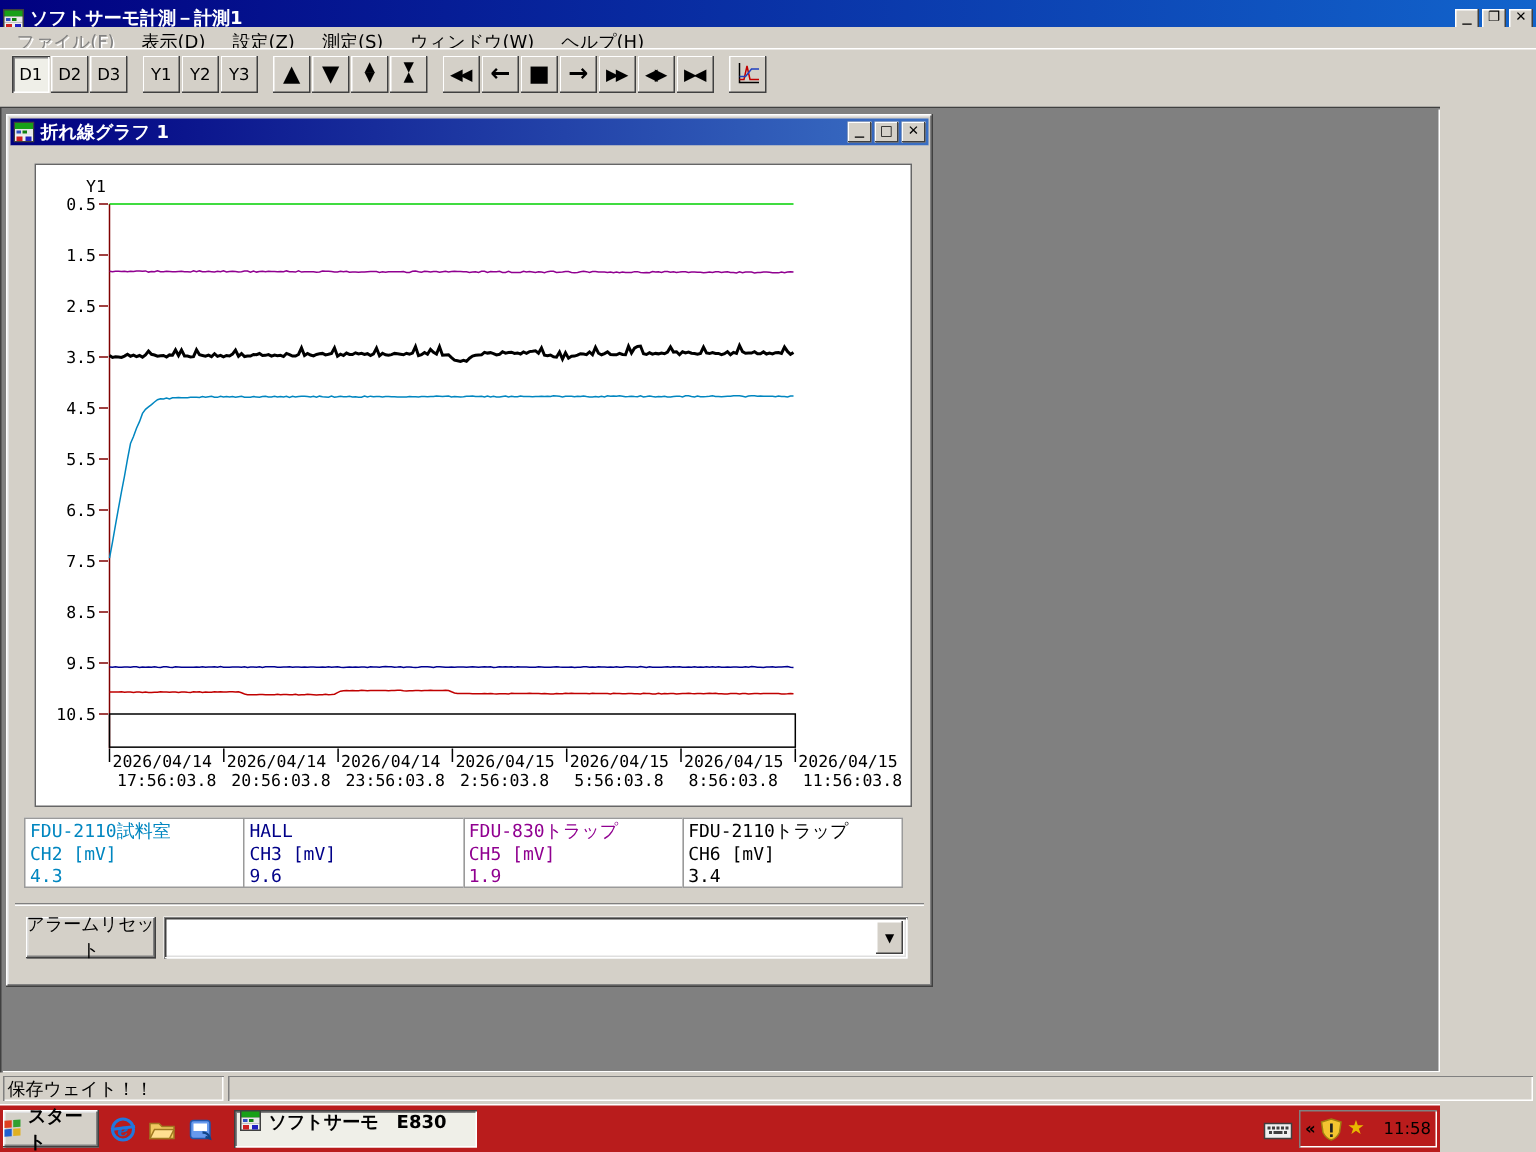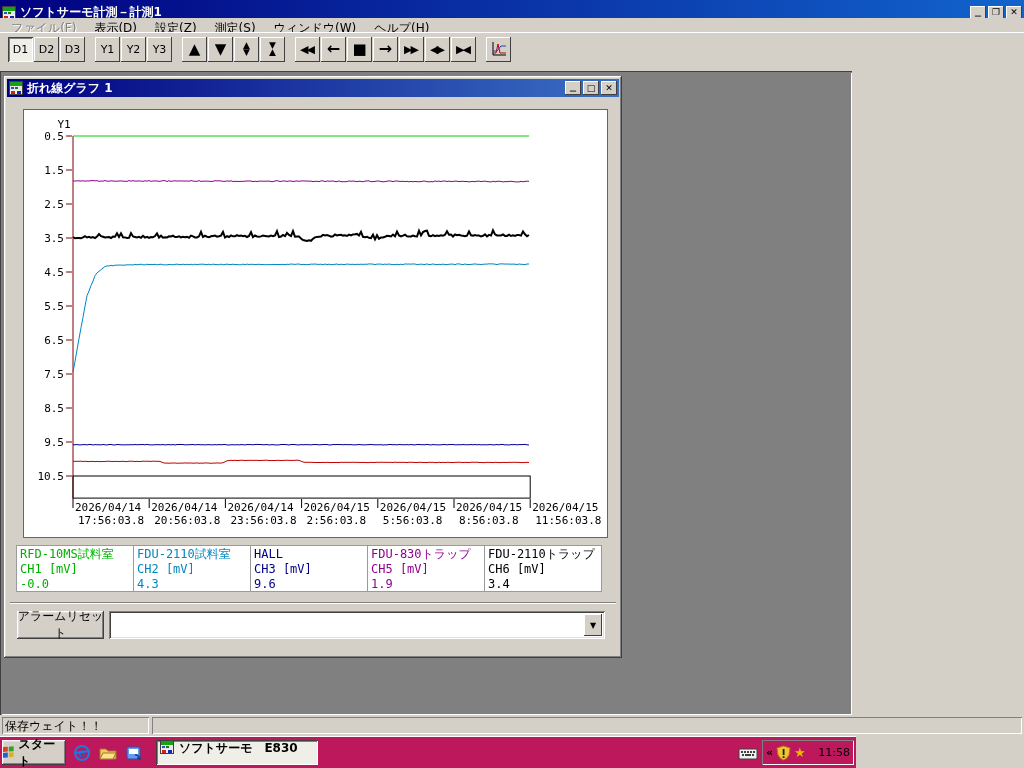--- a/index.html
+++ b/index.html
@@ -33,21 +33,21 @@
     border-top:1px solid #ffffff; }
   .tbar-btn { width:25px; height:25px; margin-right:1px; display:flex; align-items:center; justify-content:center;
     font-size:11px; color:#000; flex:none; }
   .tbar-btn .big-glyph { font-size:15px; line-height:1; }
   .tbar-btn .arrow-glyph { font-size:16px; font-weight:bold; line-height:1; }
   .tbar-btn .dbl-glyph { font-size:11px; letter-spacing:-2px; line-height:1; text-indent:-2px; }
   .glyph-stack { display:flex; flex-direction:column; line-height:7px; font-size:9px; }
   .tbar-gap { width:9px; flex:none; }
 
   
-  #mdi { position:absolute; left:0; top:71px; width:852px; height:644px; background:#808080;
+  #mdi { position:absolute; left:0; top:71px; width:960px; height:644px; background:#808080;
     box-shadow: inset 1px 1px 0 #404040, inset 2px 2px 0 #808080, inset -1px -1px 0 #ffffff; }
 
   
   #graph-window { position:absolute; left:4px; top:5px; width:618px; height:582px; }
   #graph-titlebar { position:absolute; left:3px; top:3px; right:3px; height:18px;
     background:linear-gradient(to right,#000080,#3a6fc4); display:flex; align-items:center; padding:0 2px; }
   #graph-title { color:#fff; font-weight:bold; margin-left:4px; flex:1; font-size:12px; }
   #graph-content { position:absolute; left:3px; top:21px; right:3px; bottom:3px; background:#d4d0c8; }
 
   #chart-panel { position:absolute; left:16px; top:12px; width:585px; height:429px; background:#fff;
@@ -68,21 +68,21 @@
   #combo-arrow-button { position:absolute; right:3px; top:3px; width:18px; height:22px;
     display:flex; align-items:center; justify-content:center; font-size:8px; }
 
   
   #statusbar { position:absolute; left:0; top:715px; width:1024px; height:21px; background:#d4d0c8;
     display:flex; align-items:center; padding:2px; gap:3px; }
   #status-msg { width:147px; height:17px; padding:1px 3px; }
   #status-spare { flex:1; height:17px; }
 
   
-  #taskbar { position:absolute; left:0; top:736px; width:856px; height:32px; background:#be185d;
+  #taskbar { position:absolute; left:0; top:736px; width:960px; height:32px; background:#b91c1c;
     border-top:1px solid #ffffff; display:flex; align-items:center; padding:0 2px; }
   #start-button { width:64px; height:25px; display:flex; align-items:center; justify-content:center;
     gap:3px; font-weight:bold; font-size:12px; flex:none; }
   .ql-icon { width:20px; height:20px; margin-left:6px; display:flex; align-items:center; justify-content:center; flex:none; }
   #task-button { width:162px; height:25px; margin-left:12px; display:flex; 
     gap:5px; padding:0 4px; font-weight:bold; font-size:12px; flex:none; white-space:nowrap; overflow:hidden; }
   #tray-spacer { flex:1; }
   #kbd-icon { width:20px; height:18px; flex:none; }
   #tray { width:92px; height:25px; margin-left:4px; display:flex; align-items:center; gap:3px; padding:0 4px; flex:none; }
   #tray-chevrons { font-size:11px; font-weight:bold; }
@@ -255,25 +255,20 @@
               <polyline points="49.0,26.0 51.0,26.0 53.0,26.0 55.0,26.0 57.0,26.0 59.0,26.0 61.0,26.0 63.0,26.0 65.0,26.0 67.0,26.0 69.0,26.0 71.0,26.0 73.0,26.0 75.0,26.0 77.0,26.0 79.0,26.0 81.0,26.0 83.0,26.0 85.0,26.0 87.0,26.0 89.0,26.0 91.0,26.0 93.0,26.0 95.0,26.0 97.0,26.0 99.0,26.0 101.0,26.0 103.0,26.0 105.0,26.0 107.0,26.0 109.0,26.0 111.0,26.0 113.0,26.0 115.0,26.0 117.0,26.0 119.0,26.0 121.0,26.0 123.0,26.0 125.0,26.0 127.0,26.0 129.0,26.0 131.0,26.0 133.0,26.0 135.0,26.0 137.0,26.0 139.0,26.0 141.0,26.0 143.0,26.0 145.0,26.0 147.0,26.0 149.0,26.0 151.0,26.0 153.0,26.0 155.0,26.0 157.0,26.0 159.0,26.0 161.0,26.0 163.0,26.0 165.0,26.0 167.0,26.0 169.0,26.0 171.0,26.0 173.0,26.0 175.0,26.0 177.0,26.0 179.0,26.0 181.0,26.0 183.0,26.0 185.0,26.0 187.0,26.0 189.0,26.0 191.0,26.0 193.0,26.0 195.0,26.0 197.0,26.0 199.0,26.0 201.0,26.0 203.0,26.0 205.0,26.0 207.0,26.0 209.0,26.0 211.0,26.0 213.0,26.0 215.0,26.0 217.0,26.0 219.0,26.0 221.0,26.0 223.0,26.0 225.0,26.0 227.0,26.0 229.0,26.0 231.0,26.0 233.0,26.0 235.0,26.0 237.0,26.0 239.0,26.0 241.0,26.0 243.0,26.0 245.0,26.0 247.0,26.0 249.0,26.0 251.0,26.0 253.0,26.0 255.0,26.0 257.0,26.0 259.0,26.0 261.0,26.0 263.0,26.0 265.0,26.0 267.0,26.0 269.0,26.0 271.0,26.0 273.0,26.0 275.0,26.0 277.0,26.0 279.0,26.0 281.0,26.0 283.0,26.0 285.0,26.0 287.0,26.0 289.0,26.0 291.0,26.0 293.0,26.0 295.0,26.0 297.0,26.0 299.0,26.0 301.0,26.0 303.0,26.0 305.0,26.0 307.0,26.0 309.0,26.0 311.0,26.0 313.0,26.0 315.0,26.0 317.0,26.0 319.0,26.0 321.0,26.0 323.0,26.0 325.0,26.0 327.0,26.0 329.0,26.0 331.0,26.0 333.0,26.0 335.0,26.0 337.0,26.0 339.0,26.0 341.0,26.0 343.0,26.0 345.0,26.0 347.0,26.0 349.0,26.0 351.0,26.0 353.0,26.0 355.0,26.0 357.0,26.0 359.0,26.0 361.0,26.0 363.0,26.0 365.0,26.0 367.0,26.0 369.0,26.0 371.0,26.0 373.0,26.0 375.0,26.0 377.0,26.0 379.0,26.0 381.0,26.0 383.0,26.0 385.0,26.0 387.0,26.0 389.0,26.0 391.0,26.0 393.0,26.0 395.0,26.0 397.0,26.0 399.0,26.0 401.0,26.0 403.0,26.0 405.0,26.0 407.0,26.0 409.0,26.0 411.0,26.0 413.0,26.0 415.0,26.0 417.0,26.0 419.0,26.0 421.0,26.0 423.0,26.0 425.0,26.0 427.0,26.0 429.0,26.0 431.0,26.0 433.0,26.0 435.0,26.0 437.0,26.0 439.0,26.0 441.0,26.0 443.0,26.0 445.0,26.0 447.0,26.0 449.0,26.0 451.0,26.0 453.0,26.0 455.0,26.0 457.0,26.0 459.0,26.0 461.0,26.0 463.0,26.0 465.0,26.0 467.0,26.0 469.0,26.0 471.0,26.0 473.0,26.0 475.0,26.0 477.0,26.0 479.0,26.0 481.0,26.0 483.0,26.0 485.0,26.0 487.0,26.0 489.0,26.0 491.0,26.0 493.0,26.0 495.0,26.0 497.0,26.0 499.0,26.0 501.0,26.0 503.0,26.0 505.0,26.0" fill="none" stroke="#00d000" stroke-width="1"></polyline>
               <polyline points="49.0,70.8 51.0,71.1 53.0,70.8 55.0,70.9 57.0,71.0 59.0,70.8 61.0,71.2 63.0,70.9 65.0,71.0 67.0,70.6 69.0,70.6 71.0,70.9 73.0,70.6 75.0,71.4 77.0,71.0 79.0,71.2 81.0,70.5 83.0,71.2 85.0,71.2 87.0,70.8 89.0,71.0 91.0,71.2 93.0,71.2 95.0,71.0 97.0,70.9 99.0,71.2 101.0,71.2 103.0,71.4 105.0,70.6 107.0,71.2 109.0,70.6 111.0,71.1 113.0,71.1 115.0,70.9 117.0,71.1 119.0,71.3 121.0,70.8 123.0,71.2 125.0,70.6 127.0,71.3 129.0,71.0 131.0,70.9 133.0,71.0 135.0,71.4 137.0,71.1 139.0,70.6 141.0,70.7 143.0,71.5 145.0,70.7 147.0,71.4 149.0,71.0 151.0,70.8 153.0,71.1 155.0,70.9 157.0,71.0 159.0,71.0 161.0,71.1 163.0,71.0 165.0,71.2 167.0,70.6 169.0,71.1 171.0,71.2 173.0,71.4 175.0,70.6 177.0,71.4 179.0,71.2 181.0,71.1 183.0,71.2 185.0,71.2 187.0,71.5 189.0,71.3 191.0,70.7 193.0,70.9 195.0,70.8 197.0,71.0 199.0,71.3 201.0,71.4 203.0,70.9 205.0,71.2 207.0,70.8 209.0,71.5 211.0,71.3 213.0,71.4 215.0,71.5 217.0,71.3 219.0,71.4 221.0,71.1 223.0,71.0 225.0,71.0 227.0,71.0 229.0,71.6 231.0,71.2 233.0,71.5 235.0,71.2 237.0,71.1 239.0,71.2 241.0,71.2 243.0,71.2 245.0,71.0 247.0,71.6 249.0,71.6 251.0,70.9 253.0,70.7 255.0,71.2 257.0,71.5 259.0,70.9 261.0,71.0 263.0,71.4 265.0,71.0 267.0,71.0 269.0,71.5 271.0,71.2 273.0,70.9 275.0,71.3 277.0,71.0 279.0,70.9 281.0,71.0 283.0,71.0 285.0,71.2 287.0,71.1 289.0,71.6 291.0,71.4 293.0,71.2 295.0,71.6 297.0,70.9 299.0,70.8 301.0,71.6 303.0,71.0 305.0,71.2 307.0,71.2 309.0,70.9 311.0,71.6 313.0,71.6 315.0,70.9 317.0,71.7 319.0,71.7 321.0,71.7 323.0,71.6 325.0,70.9 327.0,71.3 329.0,71.0 331.0,71.3 333.0,71.6 335.0,71.2 337.0,71.4 339.0,71.8 341.0,71.1 343.0,70.9 345.0,70.9 347.0,71.7 349.0,71.5 351.0,71.4 353.0,71.0 355.0,71.0 357.0,71.6 359.0,71.8 361.0,71.6 363.0,71.2 365.0,70.9 367.0,71.1 369.0,71.7 371.0,71.0 373.0,71.0 375.0,71.3 377.0,71.4 379.0,71.3 381.0,71.6 383.0,71.3 385.0,71.8 387.0,71.4 389.0,71.8 391.0,71.4 393.0,71.7 395.0,71.7 397.0,71.7 399.0,71.1 401.0,71.1 403.0,71.7 405.0,71.8 407.0,71.6 409.0,71.8 411.0,71.0 413.0,71.4 415.0,71.1 417.0,71.6 419.0,71.0 421.0,71.0 423.0,71.5 425.0,71.1 427.0,71.6 429.0,71.4 431.0,71.1 433.0,71.2 435.0,71.6 437.0,71.4 439.0,71.3 441.0,71.5 443.0,71.5 445.0,71.9 447.0,71.6 449.0,71.4 451.0,71.7 453.0,71.2 455.0,71.1 457.0,71.6 459.0,71.3 461.0,71.1 463.0,71.6 465.0,71.7 467.0,72.0 469.0,71.2 471.0,71.8 473.0,71.3 475.0,71.3 477.0,71.4 479.0,72.0 481.0,71.6 483.0,71.7 485.0,71.4 487.0,71.3 489.0,71.5 491.0,71.9 493.0,71.9 495.0,71.9 497.0,71.3 499.0,71.8 501.0,71.4 503.0,71.2 505.0,71.3" fill="none" stroke="#900090" stroke-width="1"></polyline>
               <polyline points="49.0,127.0 51.0,128.3 53.0,127.9 55.0,128.0 57.0,128.3 59.0,127.4 61.0,126.2 63.0,127.5 65.0,126.8 67.0,127.7 69.0,127.0 71.0,128.1 73.0,126.6 75.0,124.1 77.0,126.2 79.0,126.7 81.0,127.5 83.0,127.2 85.0,127.0 87.0,128.0 89.0,126.6 91.0,126.8 93.0,123.3 95.0,127.0 97.0,123.3 99.0,127.3 101.0,127.4 103.0,128.0 105.0,127.8 107.0,123.2 109.0,126.5 111.0,127.0 113.0,127.5 115.0,126.8 117.0,127.8 119.0,125.8 121.0,127.6 123.0,126.9 125.0,127.9 127.0,127.0 129.0,127.3 131.0,126.1 133.0,123.4 135.0,127.5 137.0,125.7 139.0,127.7 141.0,127.3 143.0,127.4 145.0,126.3 147.0,126.5 149.0,125.7 151.0,127.0 153.0,126.9 155.0,126.4 157.0,127.4 159.0,126.7 161.0,127.2 163.0,126.9 165.0,127.7 167.0,125.6 169.0,126.4 171.0,127.4 173.0,127.4 175.0,126.3 177.0,121.9 179.0,127.0 181.0,125.6 183.0,126.7 185.0,127.3 187.0,126.3 189.0,125.9 191.0,125.6 193.0,126.6 195.0,126.2 197.0,125.6 199.0,121.9 201.0,127.5 203.0,126.1 205.0,127.0 207.0,125.4 209.0,126.3 211.0,126.3 213.0,125.2 215.0,125.9 217.0,125.5 219.0,126.3 221.0,125.8 223.0,127.0 225.0,125.9 227.0,122.1 229.0,127.2 231.0,125.5 233.0,126.5 235.0,126.8 237.0,126.4 239.0,125.6 241.0,125.9 243.0,126.2 245.0,126.5 247.0,125.5 249.0,126.1 251.0,125.4 253.0,121.1 255.0,127.1 257.0,126.5 259.0,125.0 261.0,126.2 263.0,122.9 265.0,124.9 267.0,126.1 269.0,121.1 271.0,126.8 273.0,126.6 275.0,126.5 277.0,128.4 279.0,130.1 281.0,130.5 283.0,131.0 285.0,130.2 287.0,130.8 289.0,128.8 291.0,127.4 293.0,126.9 295.0,126.7 297.0,126.6 299.0,124.9 301.0,125.4 303.0,125.1 305.0,125.7 307.0,126.6 309.0,126.2 311.0,124.5 313.0,125.4 315.0,125.0 317.0,124.8 319.0,125.6 321.0,125.3 323.0,126.0 325.0,124.6 327.0,125.5 329.0,124.4 331.0,124.2 333.0,123.9 335.0,125.5 337.0,121.9 339.0,126.8 341.0,127.2 343.0,126.7 345.0,127.9 347.0,128.1 349.0,124.7 351.0,129.4 353.0,125.2 355.0,128.8 357.0,127.5 359.0,127.4 361.0,126.8 363.0,125.8 365.0,126.0 367.0,126.4 369.0,124.6 371.0,126.4 373.0,121.6 375.0,125.5 377.0,126.5 379.0,125.7 381.0,124.6 383.0,126.3 385.0,126.5 387.0,126.5 389.0,125.6 391.0,126.3 393.0,126.5 395.0,120.8 397.0,125.3 399.0,122.1 401.0,121.0 403.0,120.7 405.0,125.8 407.0,126.3 409.0,125.2 411.0,126.1 413.0,125.6 415.0,125.9 417.0,125.3 419.0,125.8 421.0,124.7 423.0,121.3 425.0,124.7 427.0,124.5 429.0,126.5 431.0,124.5 433.0,125.3 435.0,124.7 437.0,125.5 439.0,125.7 441.0,126.2 443.0,125.6 445.0,121.4 447.0,125.3 449.0,125.7 451.0,125.0 453.0,125.6 455.0,125.6 457.0,126.4 459.0,125.8 461.0,124.4 463.0,126.5 465.0,124.9 467.0,125.6 469.0,120.3 471.0,124.4 473.0,125.5 475.0,125.4 477.0,125.4 479.0,124.5 481.0,125.9 483.0,125.9 485.0,124.6 487.0,126.0 489.0,125.4 491.0,125.9 493.0,125.1 495.0,125.0 497.0,125.6 499.0,121.4 501.0,124.3 503.0,126.2 505.0,125.0" fill="none" stroke="#000000" stroke-width="2"></polyline>
               <polyline points="49.0,262.1 51.0,251.4 53.0,239.9 55.0,228.7 57.0,217.7 59.0,207.4 61.0,196.1 63.0,185.7 65.0,181.0 67.0,175.5 69.0,171.1 71.0,165.6 73.0,162.9 75.0,161.3 77.0,159.7 79.0,158.0 81.0,156.5 83.0,155.9 85.0,156.0 87.0,155.3 89.0,155.9 91.0,155.2 93.0,155.2 95.0,155.0 97.0,155.1 99.0,155.2 101.0,155.1 103.0,154.8 105.0,154.9 107.0,154.8 109.0,155.0 111.0,154.3 113.0,154.8 115.0,154.5 117.0,154.2 119.0,154.8 121.0,154.9 123.0,154.2 125.0,154.6 127.0,154.4 129.0,154.6 131.0,154.3 133.0,154.8 135.0,154.5 137.0,154.2 139.0,154.8 141.0,154.8 143.0,154.9 145.0,154.4 147.0,154.6 149.0,154.8 151.0,154.4 153.0,154.1 155.0,154.6 157.0,154.6 159.0,154.2 161.0,154.7 163.0,154.3 165.0,154.7 167.0,154.2 169.0,154.9 171.0,154.2 173.0,154.7 175.0,154.3 177.0,154.2 179.0,154.2 181.0,154.4 183.0,154.7 185.0,154.2 187.0,154.8 189.0,154.1 191.0,154.5 193.0,154.6 195.0,154.8 197.0,154.1 199.0,154.8 201.0,154.5 203.0,154.1 205.0,154.5 207.0,154.5 209.0,154.2 211.0,154.6 213.0,154.5 215.0,154.8 217.0,154.8 219.0,154.1 221.0,154.7 223.0,154.1 225.0,154.5 227.0,154.3 229.0,154.3 231.0,154.6 233.0,154.4 235.0,154.3 237.0,154.5 239.0,154.5 241.0,154.7 243.0,154.7 245.0,154.6 247.0,154.6 249.0,154.4 251.0,154.5 253.0,154.5 255.0,154.6 257.0,154.4 259.0,154.4 261.0,154.5 263.0,154.3 265.0,154.4 267.0,154.0 269.0,154.2 271.0,154.4 273.0,154.1 275.0,154.0 277.0,154.6 279.0,154.4 281.0,154.5 283.0,154.7 285.0,154.5 287.0,154.1 289.0,154.2 291.0,154.0 293.0,154.3 295.0,154.4 297.0,154.2 299.0,154.7 301.0,154.0 303.0,154.6 305.0,154.2 307.0,154.6 309.0,154.6 311.0,154.3 313.0,154.0 315.0,154.7 317.0,154.2 319.0,154.5 321.0,154.5 323.0,154.0 325.0,154.3 327.0,154.4 329.0,154.3 331.0,154.5 333.0,154.3 335.0,154.4 337.0,154.2 339.0,154.4 341.0,154.2 343.0,154.3 345.0,153.9 347.0,154.0 349.0,154.1 351.0,154.6 353.0,154.1 355.0,154.1 357.0,154.1 359.0,154.5 361.0,154.1 363.0,154.4 365.0,154.0 367.0,154.4 369.0,154.6 371.0,154.6 373.0,154.3 375.0,154.7 377.0,154.2 379.0,154.6 381.0,153.9 383.0,154.1 385.0,154.0 387.0,154.2 389.0,153.9 391.0,154.1 393.0,154.5 395.0,154.4 397.0,154.1 399.0,154.4 401.0,154.5 403.0,153.9 405.0,154.6 407.0,154.4 409.0,154.0 411.0,154.4 413.0,154.6 415.0,154.3 417.0,154.5 419.0,154.1 421.0,154.6 423.0,154.6 425.0,154.3 427.0,154.1 429.0,154.1 431.0,154.7 433.0,153.9 435.0,153.9 437.0,154.3 439.0,154.6 441.0,154.0 443.0,154.5 445.0,154.5 447.0,154.4 449.0,154.2 451.0,153.9 453.0,154.3 455.0,154.3 457.0,154.5 459.0,154.3 461.0,154.1 463.0,154.1 465.0,153.8 467.0,153.9 469.0,153.9 471.0,154.2 473.0,154.6 475.0,154.0 477.0,153.9 479.0,153.9 481.0,154.1 483.0,154.0 485.0,154.1 487.0,154.2 489.0,154.1 491.0,154.2 493.0,154.5 495.0,154.0 497.0,154.3 499.0,154.4 501.0,154.6 503.0,154.0 505.0,154.0" fill="none" stroke="#0086c0" stroke-width="1"></polyline>
               <polyline points="49.0,334.7 51.0,334.8 53.0,334.5 55.0,334.9 57.0,334.9 59.0,334.6 61.0,334.6 63.0,334.9 65.0,334.5 67.0,334.5 69.0,335.0 71.0,334.6 73.0,334.8 75.0,334.7 77.0,334.9 79.0,334.5 81.0,334.8 83.0,335.0 85.0,334.5 87.0,334.5 89.0,334.9 91.0,335.0 93.0,334.5 95.0,334.6 97.0,334.8 99.0,334.9 101.0,334.8 103.0,334.8 105.0,334.8 107.0,334.7 109.0,334.8 111.0,334.5 113.0,334.8 115.0,334.6 117.0,334.6 119.0,334.5 121.0,334.8 123.0,334.4 125.0,334.8 127.0,334.9 129.0,334.9 131.0,334.7 133.0,334.7 135.0,334.7 137.0,334.8 139.0,334.5 141.0,335.0 143.0,334.7 145.0,334.6 147.0,334.9 149.0,334.5 151.0,335.0 153.0,334.5 155.0,334.5 157.0,334.5 159.0,334.5 161.0,334.9 163.0,334.8 165.0,334.7 167.0,334.6 169.0,334.5 171.0,334.9 173.0,334.6 175.0,334.6 177.0,334.8 179.0,334.7 181.0,334.9 183.0,334.7 185.0,334.7 187.0,334.8 189.0,334.9 191.0,334.6 193.0,334.9 195.0,334.5 197.0,334.8 199.0,334.6 201.0,334.5 203.0,334.9 205.0,335.0 207.0,334.8 209.0,334.7 211.0,334.9 213.0,334.7 215.0,334.9 217.0,334.6 219.0,334.7 221.0,335.0 223.0,334.5 225.0,334.6 227.0,334.6 229.0,334.8 231.0,334.5 233.0,334.4 235.0,334.5 237.0,334.5 239.0,334.8 241.0,334.7 243.0,334.5 245.0,335.0 247.0,334.7 249.0,334.7 251.0,334.9 253.0,335.0 255.0,334.9 257.0,334.5 259.0,334.5 261.0,334.5 263.0,334.7 265.0,335.0 267.0,334.5 269.0,334.5 271.0,334.6 273.0,334.9 275.0,334.9 277.0,334.6 279.0,334.8 281.0,334.6 283.0,334.7 285.0,334.7 287.0,334.9 289.0,334.6 291.0,334.5 293.0,334.6 295.0,334.9 297.0,334.7 299.0,334.5 301.0,334.6 303.0,334.5 305.0,335.0 307.0,334.9 309.0,334.5 311.0,334.6 313.0,334.5 315.0,334.6 317.0,334.5 319.0,334.8 321.0,334.5 323.0,334.7 325.0,334.7 327.0,334.6 329.0,334.9 331.0,334.8 333.0,334.8 335.0,334.5 337.0,334.7 339.0,334.9 341.0,334.8 343.0,334.8 345.0,334.6 347.0,334.5 349.0,334.7 351.0,334.8 353.0,334.8 355.0,334.8 357.0,334.7 359.0,335.0 361.0,334.8 363.0,334.9 365.0,334.5 367.0,334.5 369.0,334.8 371.0,334.6 373.0,334.9 375.0,334.5 377.0,334.7 379.0,334.7 381.0,334.8 383.0,334.6 385.0,334.9 387.0,334.5 389.0,334.8 391.0,334.9 393.0,334.5 395.0,334.5 397.0,334.7 399.0,334.7 401.0,334.8 403.0,334.4 405.0,334.7 407.0,335.0 409.0,334.5 411.0,334.8 413.0,334.8 415.0,334.9 417.0,334.8 419.0,334.6 421.0,334.5 423.0,334.9 425.0,334.5 427.0,334.6 429.0,334.5 431.0,334.8 433.0,334.8 435.0,334.7 437.0,334.8 439.0,334.5 441.0,334.8 443.0,334.7 445.0,334.8 447.0,334.5 449.0,334.8 451.0,334.5 453.0,334.9 455.0,334.5 457.0,334.9 459.0,334.8 461.0,334.7 463.0,334.9 465.0,334.6 467.0,334.6 469.0,334.9 471.0,334.8 473.0,334.5 475.0,334.9 477.0,334.4 479.0,334.5 481.0,334.9 483.0,334.8 485.0,335.0 487.0,334.6 489.0,334.7 491.0,334.5 493.0,334.9 495.0,334.6 497.0,334.6 499.0,334.5 501.0,334.4 503.0,334.8 505.0,335.0" fill="none" stroke="#000090" stroke-width="1"></polyline>
               <polyline points="49.0,351.3 51.0,351.3 53.0,351.3 55.0,351.3 57.0,351.2 59.0,351.5 61.0,351.3 63.0,351.4 65.0,351.6 67.0,351.4 69.0,351.4 71.0,351.6 73.0,351.4 75.0,351.6 77.0,351.6 79.0,351.5 81.0,351.5 83.0,351.2 85.0,351.3 87.0,351.4 89.0,351.5 91.0,351.4 93.0,351.4 95.0,351.6 97.0,351.4 99.0,351.3 101.0,351.5 103.0,351.6 105.0,351.2 107.0,351.3 109.0,351.2 111.0,351.6 113.0,351.3 115.0,351.5 117.0,351.5 119.0,351.2 121.0,351.3 123.0,351.2 125.0,351.3 127.0,351.4 129.0,351.2 131.0,351.2 133.0,351.4 135.0,351.2 137.0,351.8 139.0,352.7 141.0,353.1 143.0,353.1 145.0,353.2 147.0,353.1 149.0,353.0 151.0,353.0 153.0,353.2 155.0,353.2 157.0,353.1 159.0,353.1 161.0,352.9 163.0,353.1 165.0,353.0 167.0,353.0 169.0,353.2 171.0,353.1 173.0,352.9 175.0,353.3 177.0,353.1 179.0,353.2 181.0,352.9 183.0,353.0 185.0,353.1 187.0,353.3 189.0,353.1 191.0,353.1 193.0,352.9 195.0,353.1 197.0,353.0 199.0,352.8 201.0,351.8 203.0,350.8 205.0,350.5 207.0,350.3 209.0,350.5 211.0,350.3 213.0,350.5 215.0,350.5 217.0,350.2 219.0,350.3 221.0,350.5 223.0,350.4 225.0,350.3 227.0,350.3 229.0,350.4 231.0,350.3 233.0,350.3 235.0,350.5 237.0,350.4 239.0,350.4 241.0,350.2 243.0,350.2 245.0,350.5 247.0,350.6 249.0,350.5 251.0,350.5 253.0,350.3 255.0,350.4 257.0,350.5 259.0,350.4 261.0,350.4 263.0,350.2 265.0,350.4 267.0,350.4 269.0,350.4 271.0,350.3 273.0,350.2 275.0,350.3 277.0,351.2 279.0,352.0 281.0,352.3 283.0,352.3 285.0,352.3 287.0,352.3 289.0,352.4 291.0,352.5 293.0,352.5 295.0,352.5 297.0,352.5 299.0,352.4 301.0,352.5 303.0,352.3 305.0,352.5 307.0,352.6 309.0,352.5 311.0,352.5 313.0,352.5 315.0,352.6 317.0,352.2 319.0,352.4 321.0,352.3 323.0,352.3 325.0,352.3 327.0,352.4 329.0,352.2 331.0,352.4 333.0,352.3 335.0,352.4 337.0,352.5 339.0,352.4 341.0,352.5 343.0,352.6 345.0,352.6 347.0,352.3 349.0,352.5 351.0,352.5 353.0,352.2 355.0,352.4 357.0,352.2 359.0,352.3 361.0,352.3 363.0,352.3 365.0,352.4 367.0,352.3 369.0,352.5 371.0,352.2 373.0,352.4 375.0,352.3 377.0,352.4 379.0,352.3 381.0,352.4 383.0,352.6 385.0,352.2 387.0,352.3 389.0,352.3 391.0,352.5 393.0,352.5 395.0,352.3 397.0,352.3 399.0,352.5 401.0,352.5 403.0,352.6 405.0,352.2 407.0,352.4 409.0,352.3 411.0,352.6 413.0,352.6 415.0,352.2 417.0,352.6 419.0,352.3 421.0,352.5 423.0,352.3 425.0,352.3 427.0,352.6 429.0,352.5 431.0,352.4 433.0,352.3 435.0,352.2 437.0,352.4 439.0,352.5 441.0,352.4 443.0,352.4 445.0,352.5 447.0,352.3 449.0,352.2 451.0,352.3 453.0,352.2 455.0,352.5 457.0,352.5 459.0,352.6 461.0,352.6 463.0,352.3 465.0,352.4 467.0,352.4 469.0,352.6 471.0,352.3 473.0,352.4 475.0,352.6 477.0,352.5 479.0,352.4 481.0,352.4 483.0,352.5 485.0,352.3 487.0,352.4 489.0,352.3 491.0,352.3 493.0,352.3 495.0,352.4 497.0,352.6 499.0,352.6 501.0,352.5 503.0,352.3 505.0,352.5" fill="none" stroke="#c00000" stroke-width="1"></polyline>
             </svg>
         </div>
 
         <div id="legend-row">
-            <div class="legend-cell" style="color: rgb(0, 176, 0);">
-              <div>RFD-10MS試料室</div>
-              <div>CH1 [mV]</div>
-              <div>-0.0</div>
-            </div>
             <div class="legend-cell" style="color: rgb(0, 134, 192);">
               <div>FDU-2110試料室</div>
               <div>CH2 [mV]</div>
               <div>4.3</div>
             </div>
             <div class="legend-cell" style="color: rgb(0, 0, 136);">
               <div>HALL</div>
               <div>CH3 [mV]</div>
               <div>9.6</div>
             </div>

